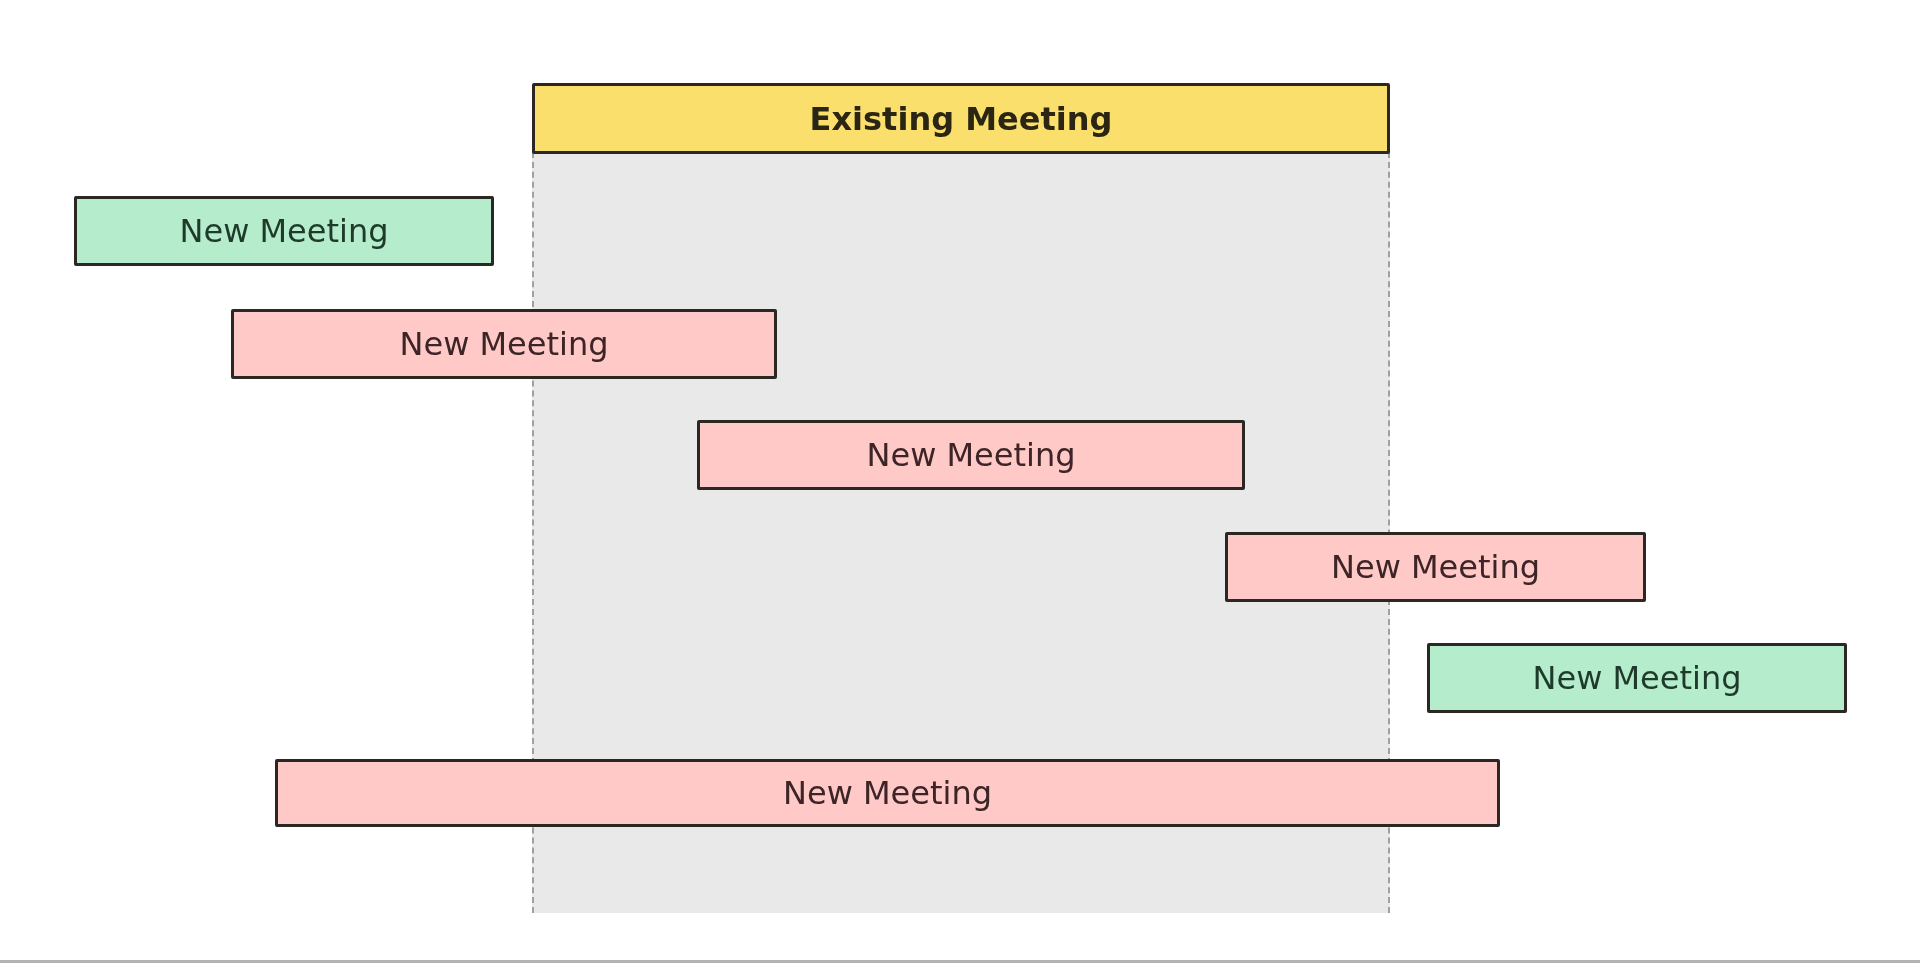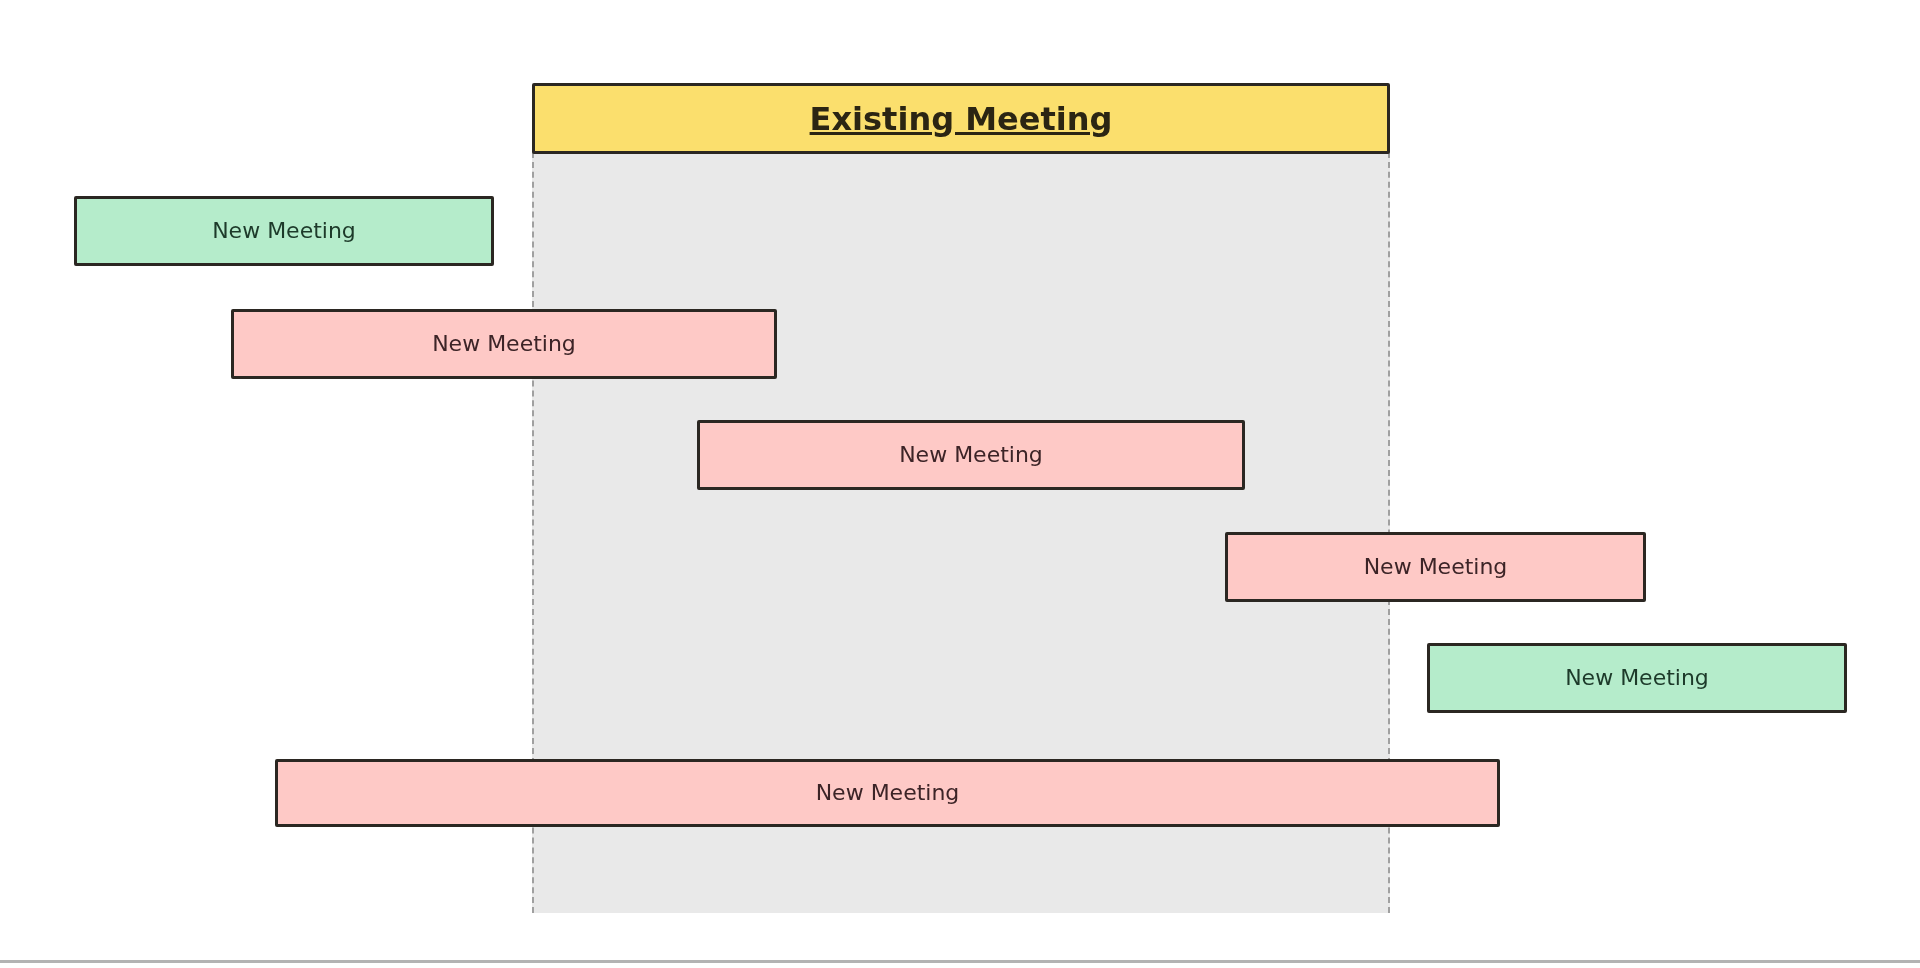--- a/index.html
+++ b/index.html
@@ -31,32 +31,31 @@
     z-index:1;
   }
   .bar{
     position:absolute;
     box-sizing:border-box;
     border:3px solid var(--border);
     border-radius:2px;
     display:flex;
     align-items:center;
     justify-content:center;
-    font-size:22px;
+    font-size:32px;
     line-height:1;
     z-index:2;
     white-space:nowrap;
   }
   .bar.existing{
     background:var(--existing-fill);
     color:var(--existing-text);
     font-weight:bold;
     font-size:32px;
     z-index:3;
-    text-decoration:underline;
   }
   .bar.conflict{
     background:var(--conflict-fill);
     color:var(--conflict-text);
   }
   .bar.no-conflict{
     background:var(--no-conflict-fill);
     color:var(--no-conflict-text);
   }
   .bottom-line{

